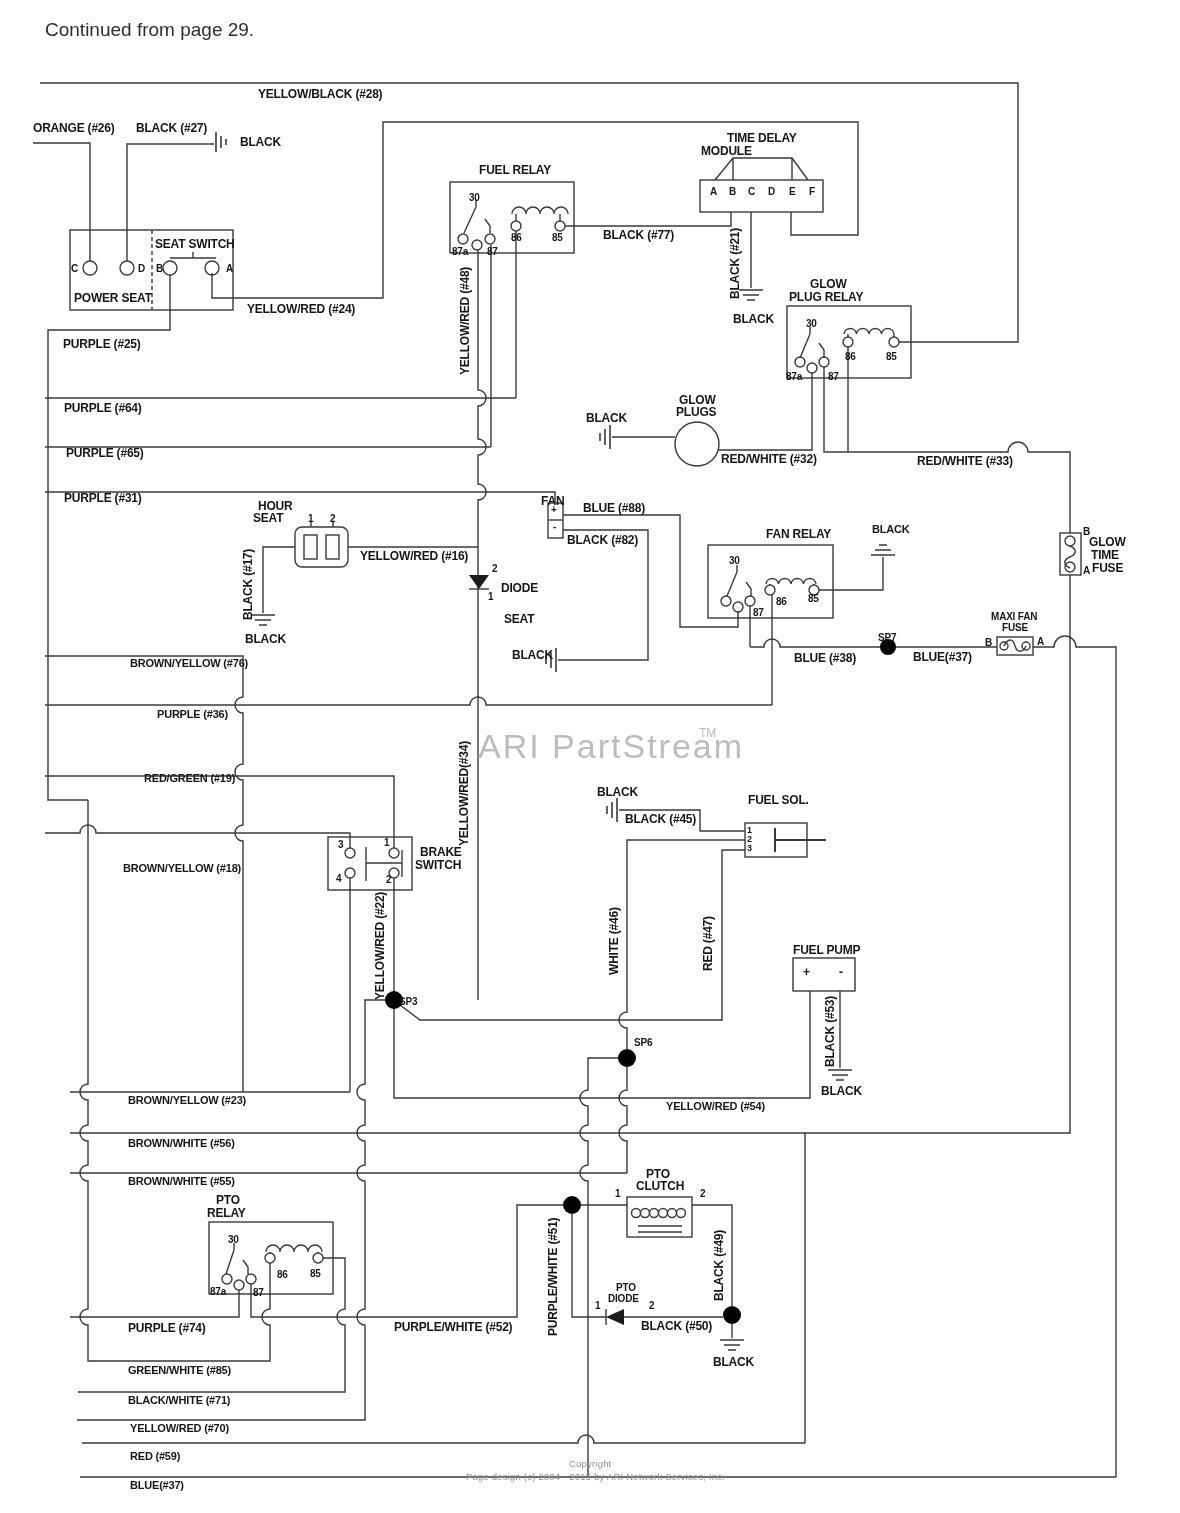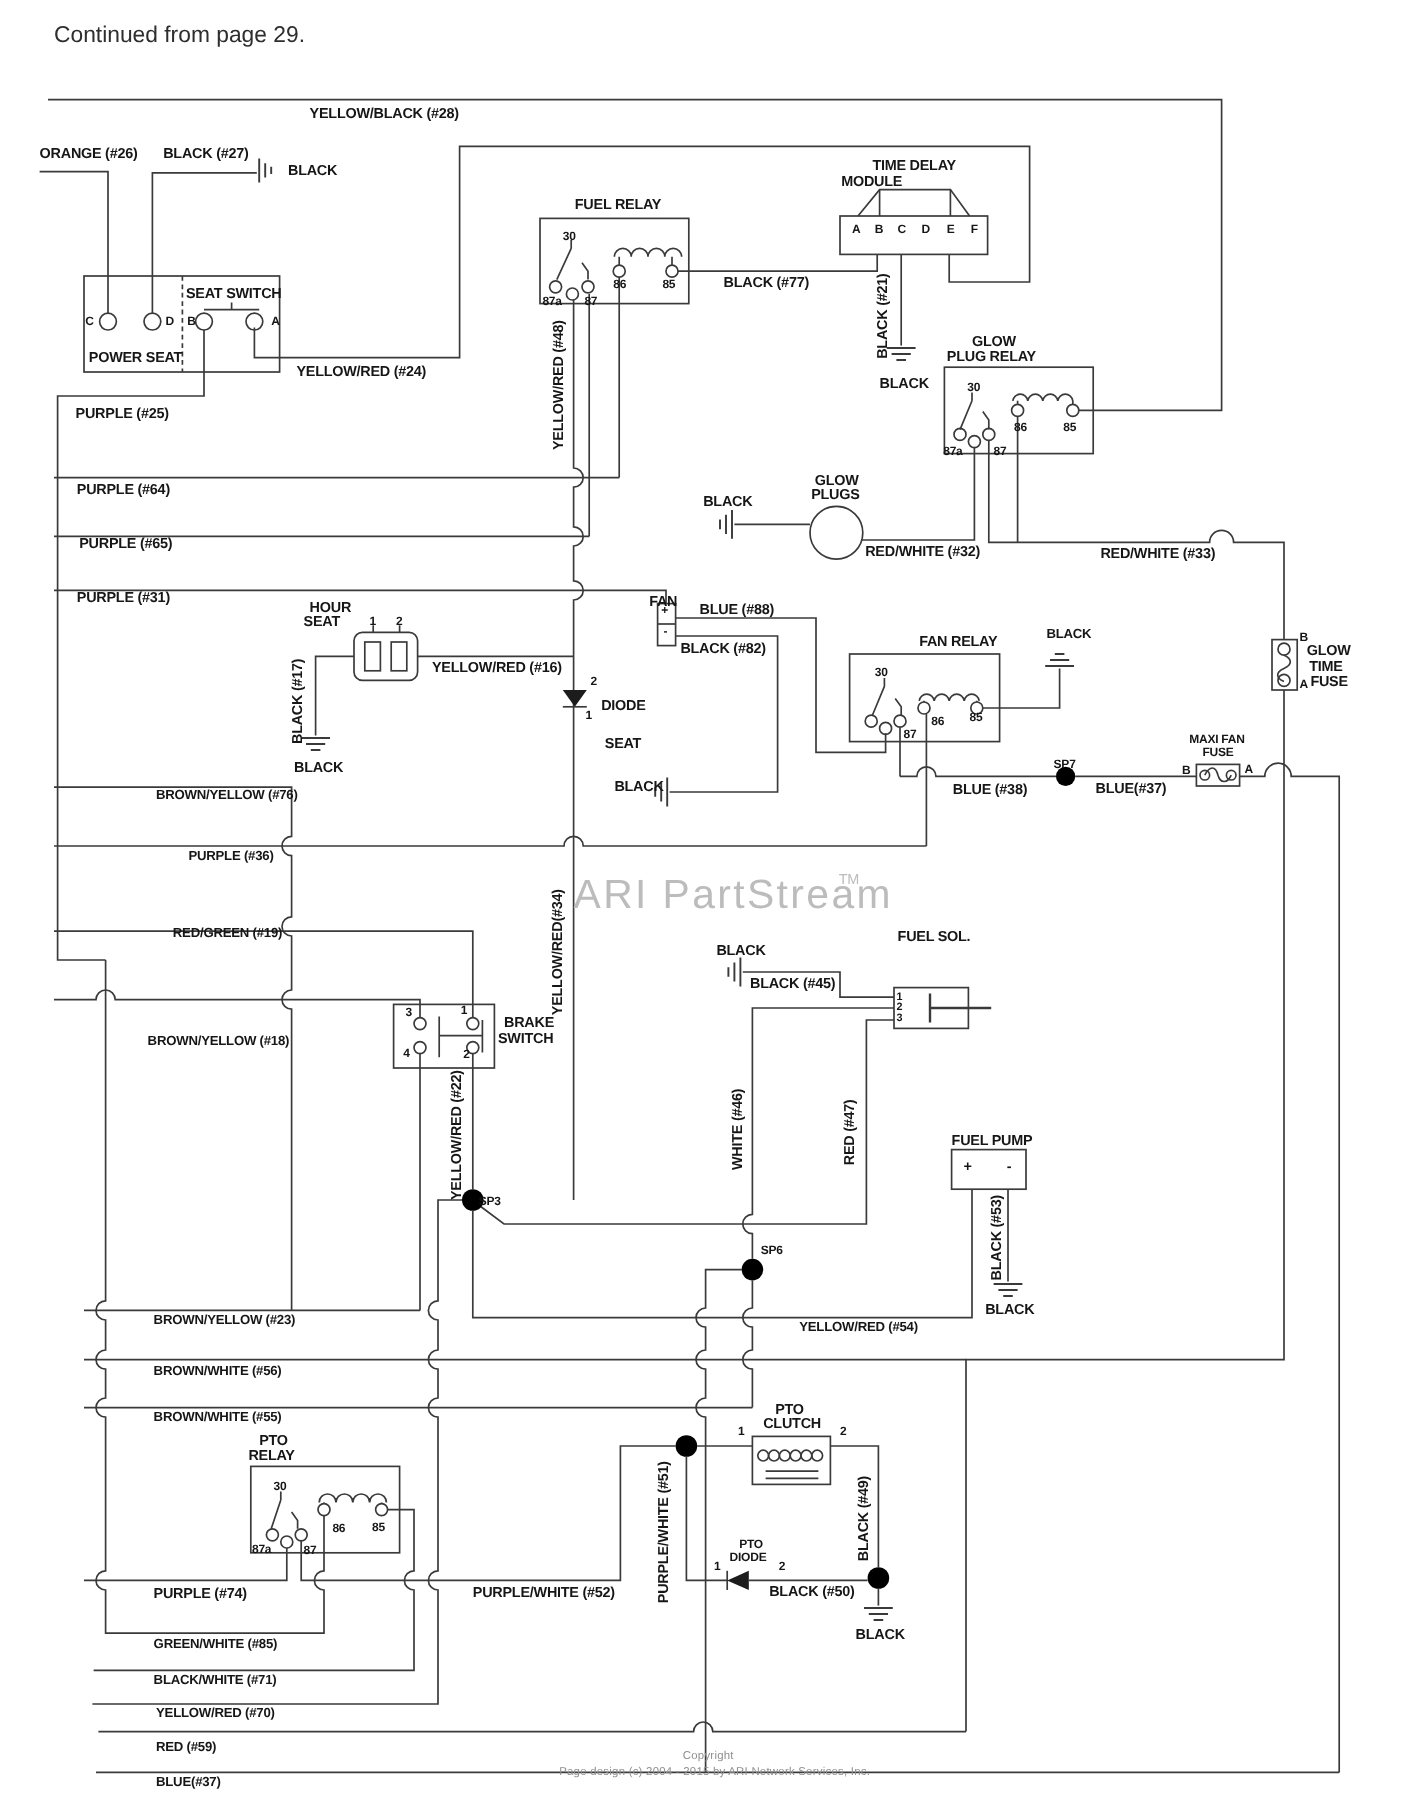--- a/index.html
+++ b/index.html
@@ -302,21 +302,21 @@
       <div class="lbl t11" style="left: 144px; top: 773px;">RED/GREEN (#19)</div>
       <div class="lbl t11" style="left: 123px; top: 835px; margin-top: 28px;">BROWN/YELLOW (#18)</div>
       <div class="lbl" style="left: 420px; top: 846px;">BRAKE</div>
       <div class="lbl" style="left: 415px; top: 859px;">SWITCH</div>
       <div class="lbl s" style="left: 338px; top: 840px;">3</div>
       <div class="lbl s" style="left: 384px; top: 838px;">1</div>
       <div class="lbl s" style="left: 336px; top: 874px;">4</div>
       <div class="lbl s" style="left: 386px; top: 875px;">2</div>
       <div class="lbl" style="left: 597px; top: 786px;">BLACK</div>
       <div class="lbl" style="left: 625px; top: 813px;">BLACK (#45)</div>
-      <div class="lbl" style="left: 748px; top: 774px;">FUEL SOL.</div>
+      <div class="lbl" style="left: 748px; top: 794px;">FUEL SOL.</div>
       <div class="lbl t9" style="left: 747px; top: 826px;">1</div>
       <div class="lbl t9" style="left: 747px; top: 835px;">2</div>
       <div class="lbl t9" style="left: 747px; top: 844px;">3</div>
       <div class="lbl" style="left: 793px; top: 944px;">FUEL PUMP</div>
       <div class="lbl" style="left: 803px; top: 966px;">+</div>
       <div class="lbl" style="left: 839px; top: 966px;">-</div>
       <div class="lbl" style="left: 821px; top: 1085px;">BLACK</div>
       <div class="lbl s" style="left: 399px; top: 981px; margin-top: 16px;">SP3</div>
       <div class="lbl s" style="left: 634px; top: 1038px;">SP6</div>
       <div class="lbl t11" style="left: 128px; top: 1095px;">BROWN/YELLOW (#23)</div>

